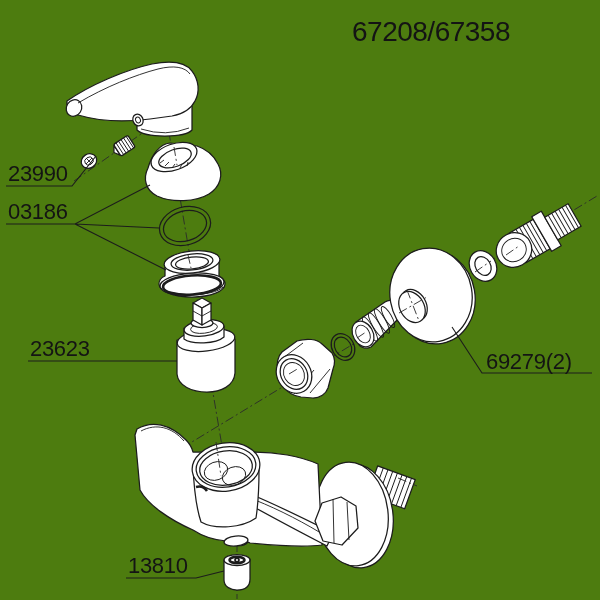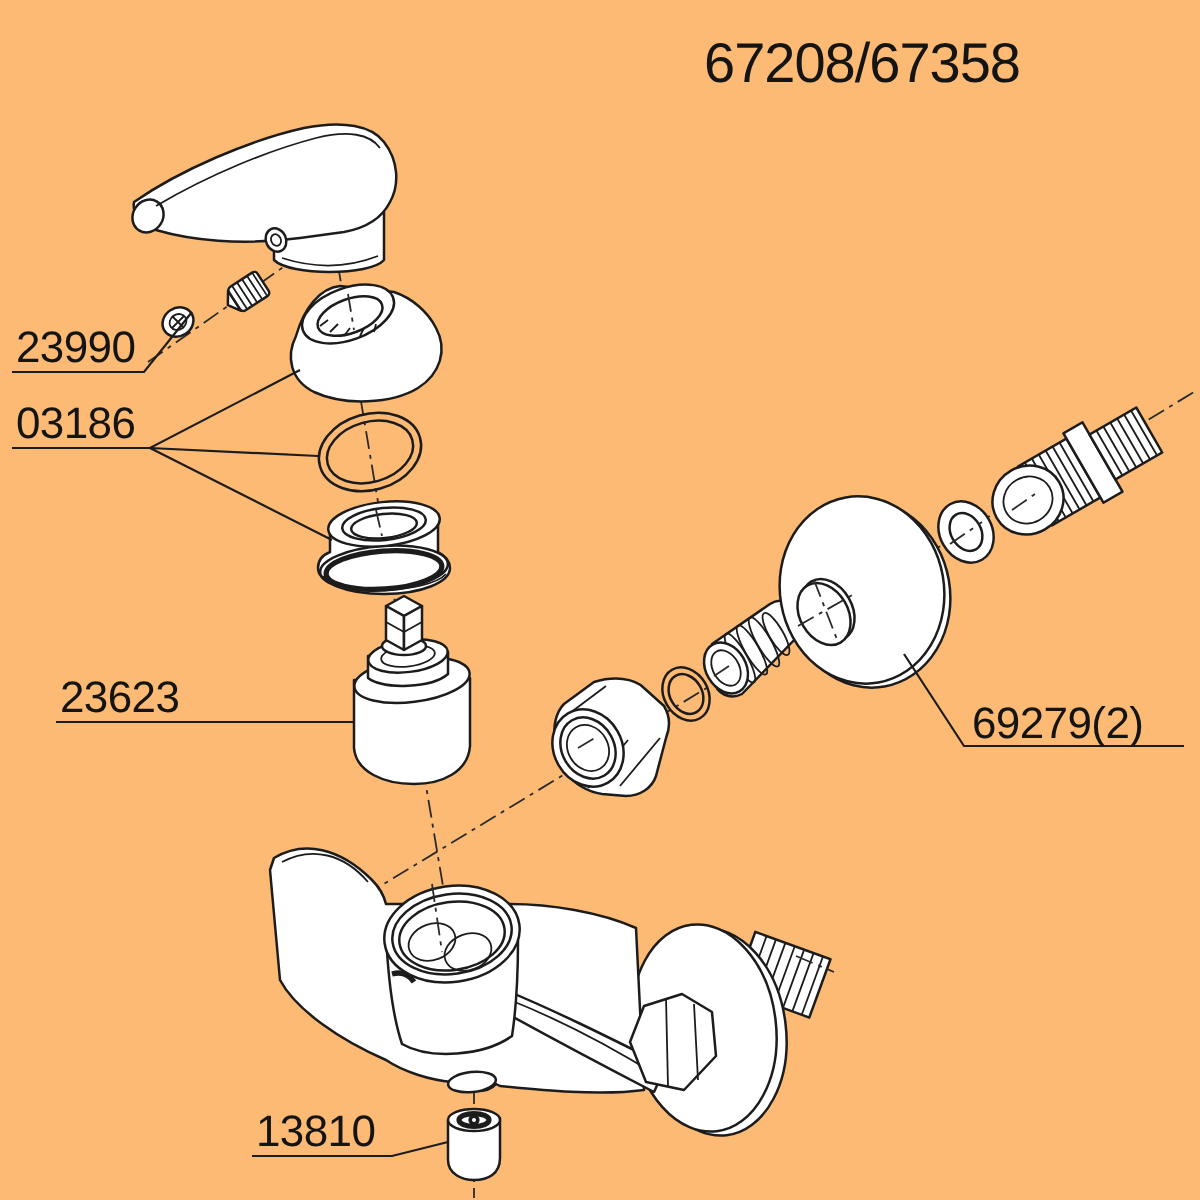--- a/index.html
+++ b/index.html
@@ -1,16 +1,16 @@
 <!DOCTYPE html>
 <html><head>
 <meta charset="utf-8">
 <style>
   html,body{margin:0;padding:0;background:#fff;}
-  #stage{position:relative;width:600px;height:600px;background:#fdba74;overflow:hidden;
+  #stage{position:relative;width:600px;height:600px;background:#4d7c0f;overflow:hidden;
          font-family:"Liberation Sans", sans-serif;}
   svg{position:absolute;left:0;top:0;}
   .lbl{fill:#141414;font-family:"Liberation Sans",sans-serif;font-size:22px;letter-spacing:-0.3px;}
   .ttl{fill:#141414;font-family:"Liberation Sans",sans-serif;font-size:28px;letter-spacing:-0.5px;}
   .ln{stroke:#1c1c1c;fill:none;stroke-width:1.25;stroke-linecap:round;stroke-linejoin:round;}
   .fw{stroke:#1c1c1c;fill:#fff;stroke-width:1.25;stroke-linejoin:round;}
   .thin{stroke:#1c1c1c;fill:none;stroke-width:0.9;}
   .axis{stroke:#2a2a2a;fill:none;stroke-width:0.9;stroke-dasharray:9 3 2 3;}
   .leader{stroke:#1c1c1c;fill:none;stroke-width:1.1;}
   .thick{stroke:#1c1c1c;fill:none;stroke-width:2.6;}

